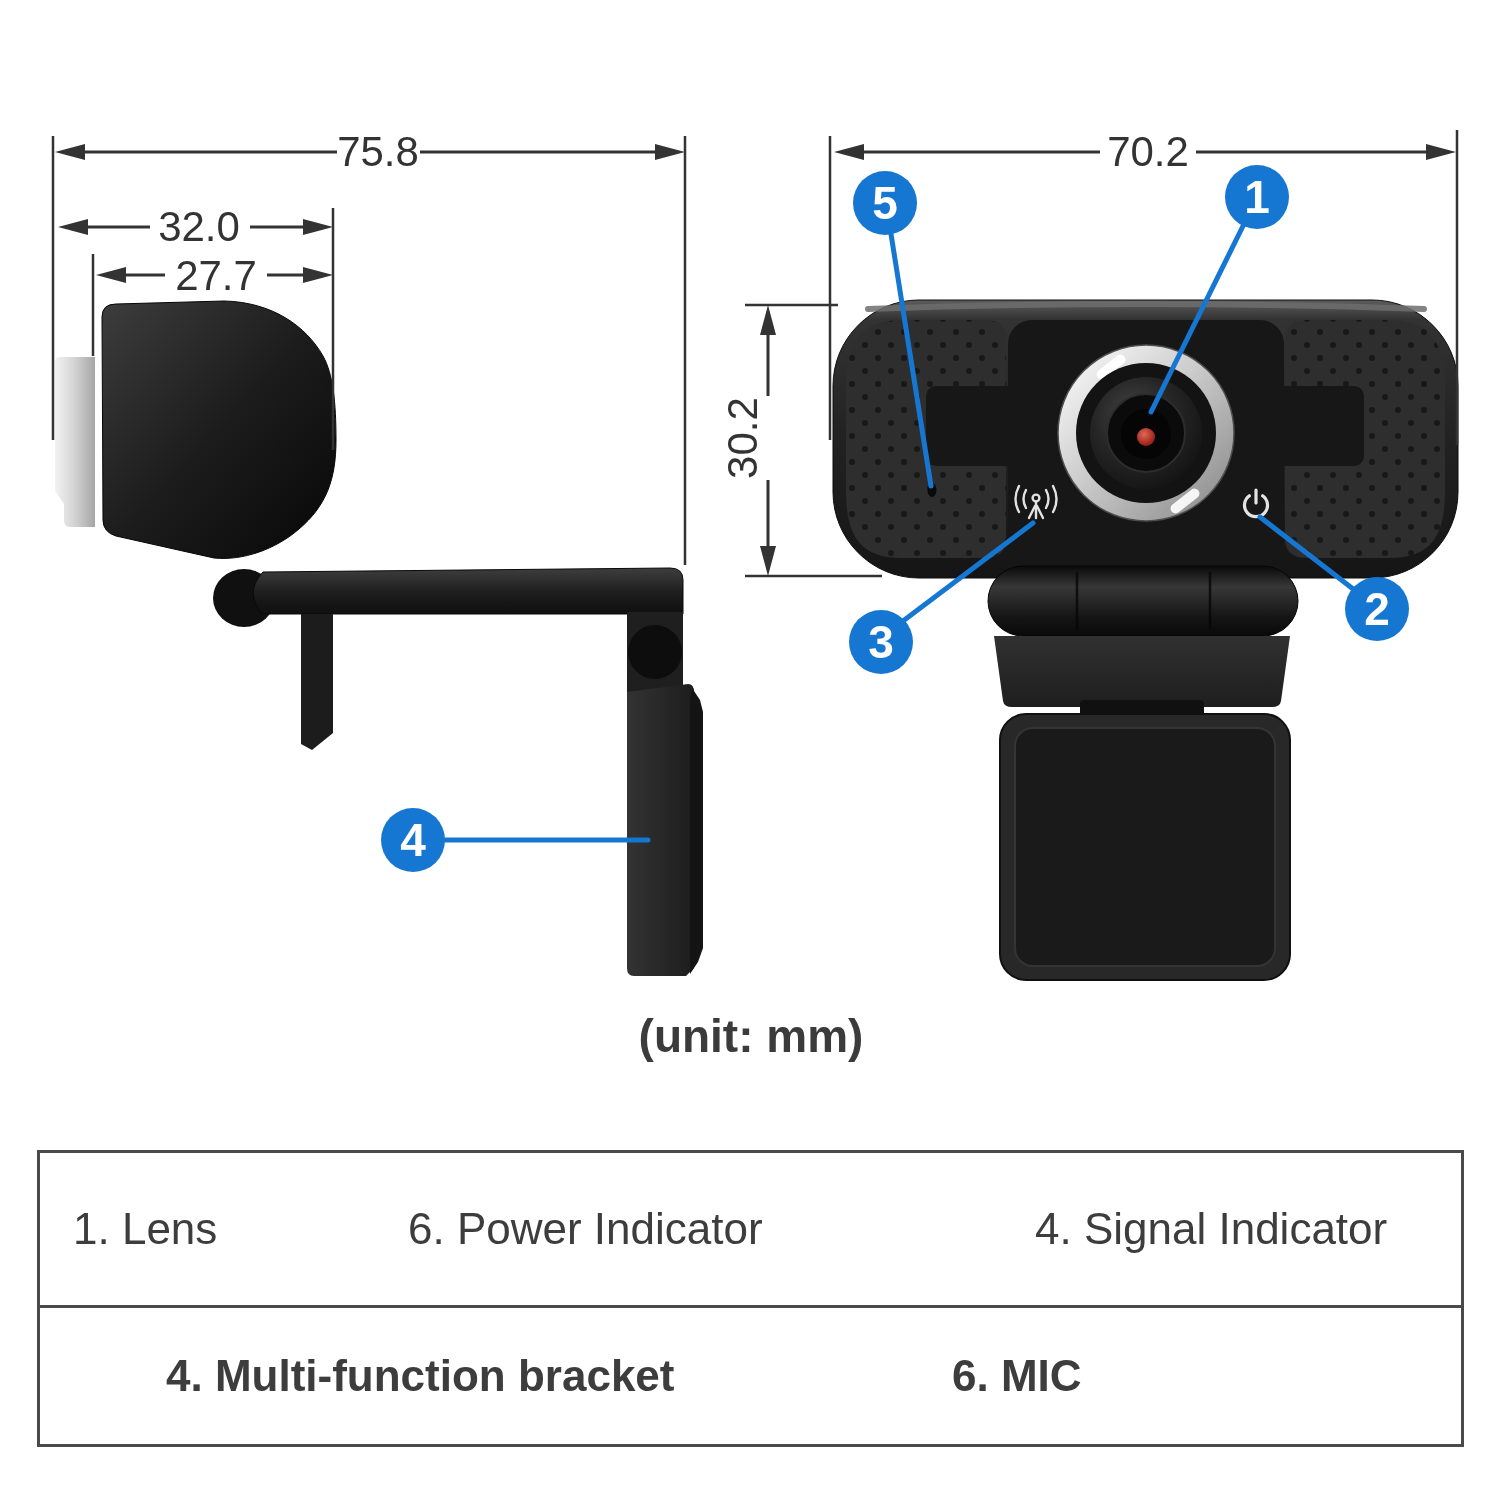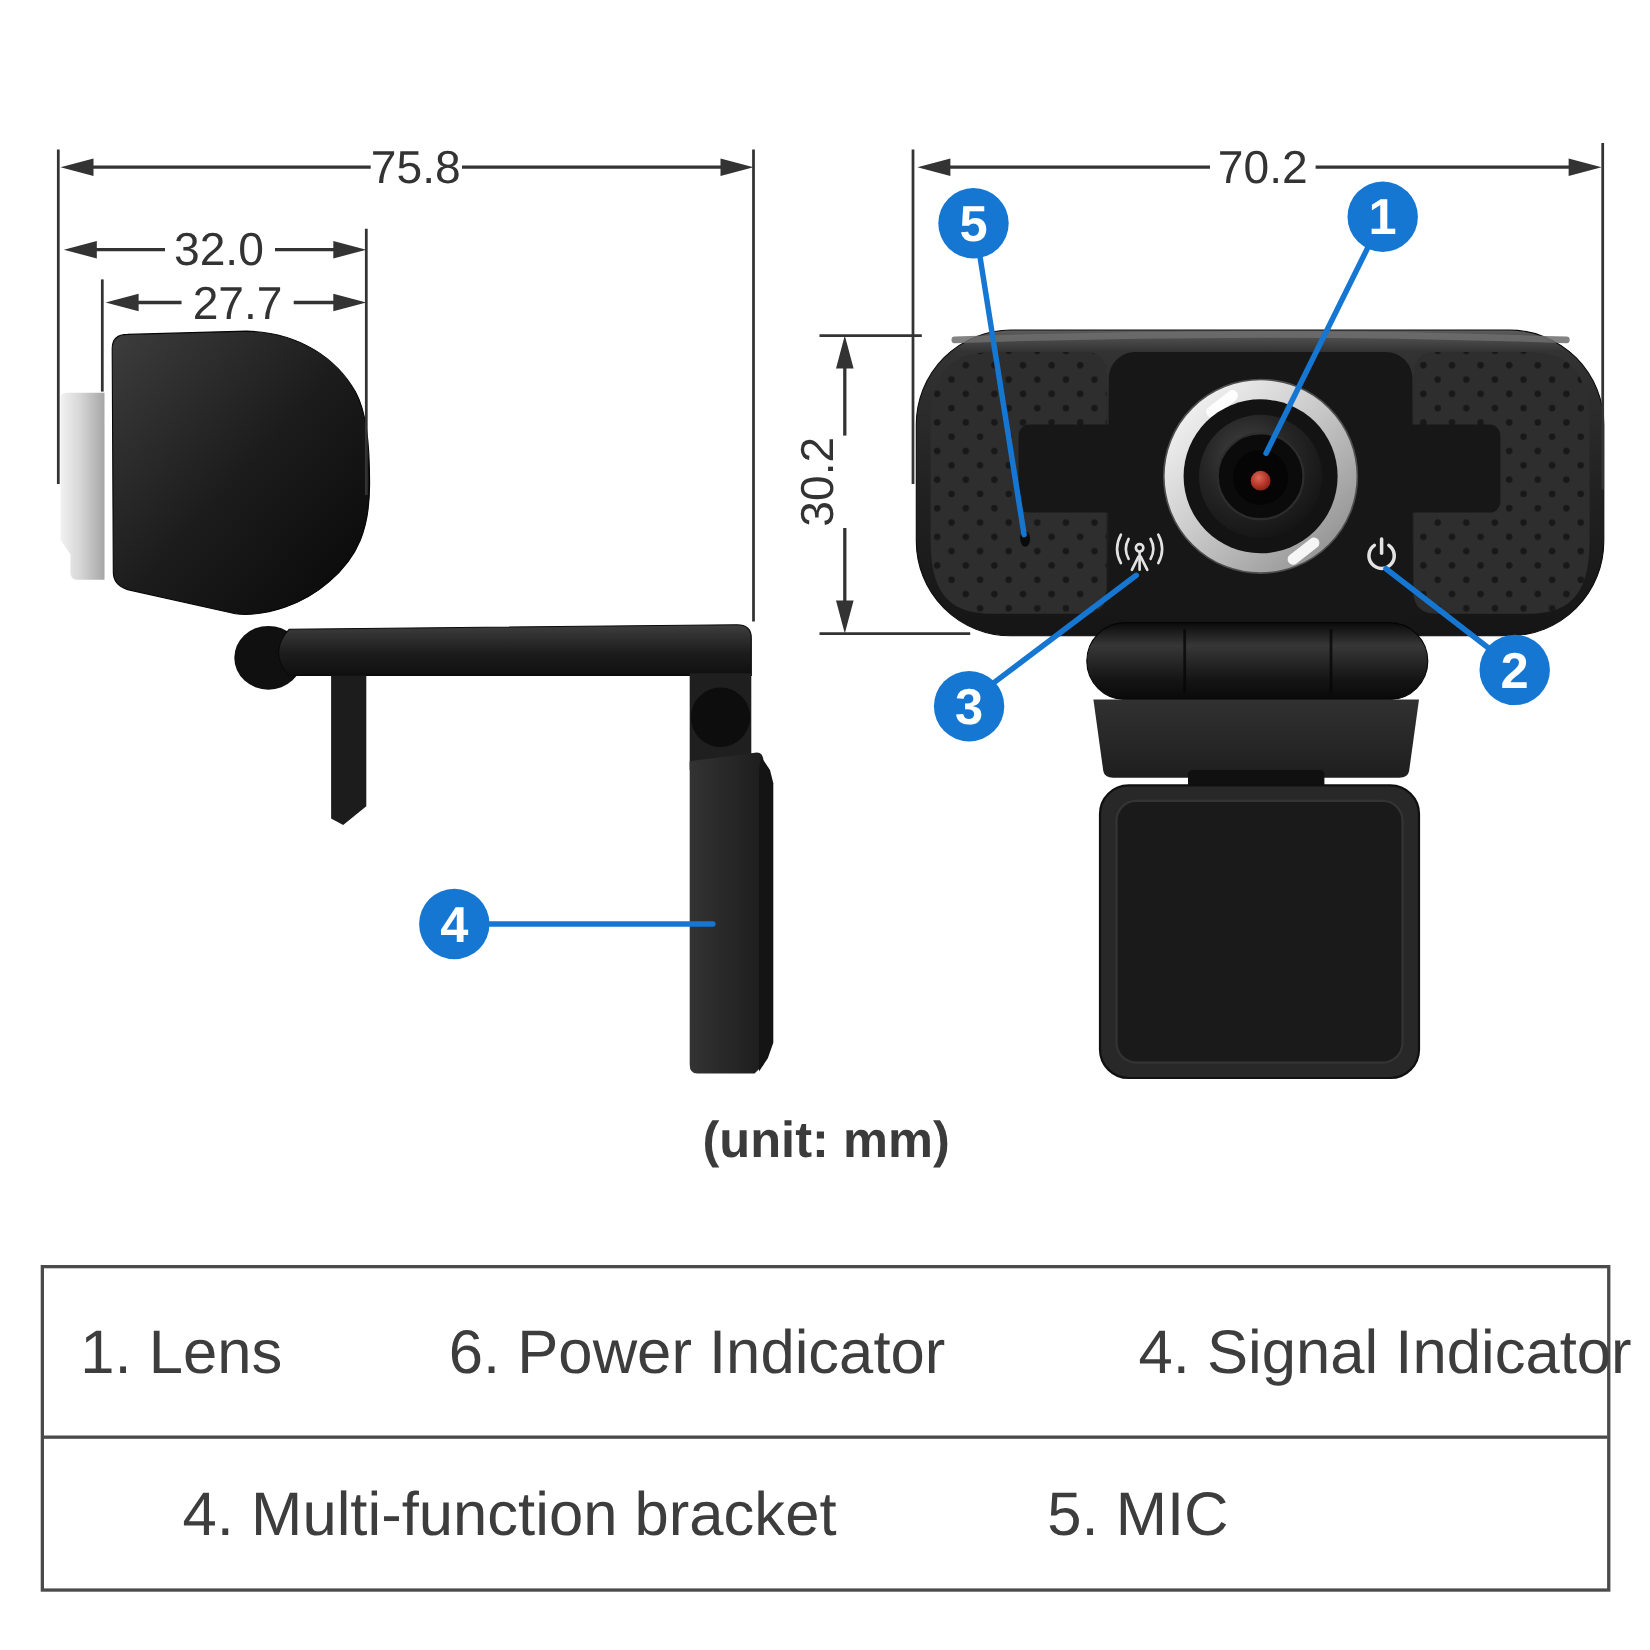--- a/index.html
+++ b/index.html
@@ -6,22 +6,22 @@
   .stage{position:relative;width:1500px;height:1500px;background:#ffffff;overflow:hidden;
          font-family:"Liberation Sans", sans-serif;}
   svg{position:absolute;left:0;top:0;}
   .dim-text{font-family:"Liberation Sans",sans-serif;font-size:42px;fill:#333333;}
   .callout-num{font-family:"Liberation Sans",sans-serif;font-size:46px;font-weight:bold;fill:#ffffff;}
   .unit-text{font-family:"Liberation Sans",sans-serif;font-size:46px;font-weight:bold;fill:#3b3b3b;}
   .legend{position:absolute;left:37px;top:1150px;width:1427px;height:297px;
           border:3px solid #4a4a4a;box-sizing:border-box;background:#ffffff;}
   .legend-row{position:relative;width:100%;}
   .legend-row.r1{height:152px;border-bottom:3px solid #4a4a4a;}
-  .legend-row.r2{height:100px;}
-  .legend-cell{position:absolute;top:0;font-size:56px;color:#3d3d3d;white-space:nowrap;}
+  .legend-row.r2{height:100px;font-weight:bold;}
+  .legend-cell{position:absolute;top:0;font-size:44px;color:#3d3d3d;white-space:nowrap;}
   .r1 .legend-cell{line-height:152px;}
   .r2 .legend-cell{line-height:136px;}
 </style>
 </head>
 <body>
 
 <div class="stage">
 
 <svg width="1500" height="1120" viewBox="0 0 1500 1120">
   <defs>
@@ -212,17 +212,17 @@
 </svg>
 
 <div class="legend">
   <div class="legend-row r1">
     <span class="legend-cell" style="left:33px">1. Lens</span>
     <span class="legend-cell" style="left:368px">6. Power Indicator</span>
     <span class="legend-cell" style="left:995px">4. Signal Indicator</span>
   </div>
   <div class="legend-row r2">
     <span class="legend-cell" style="left:126px">4. Multi-function bracket</span>
-    <span class="legend-cell" style="left:912px">5. MIC</span>
+    <span class="legend-cell" style="left:912px">6. MIC</span>
   </div>
 </div>
 
 </div>
 
 </body></html>

